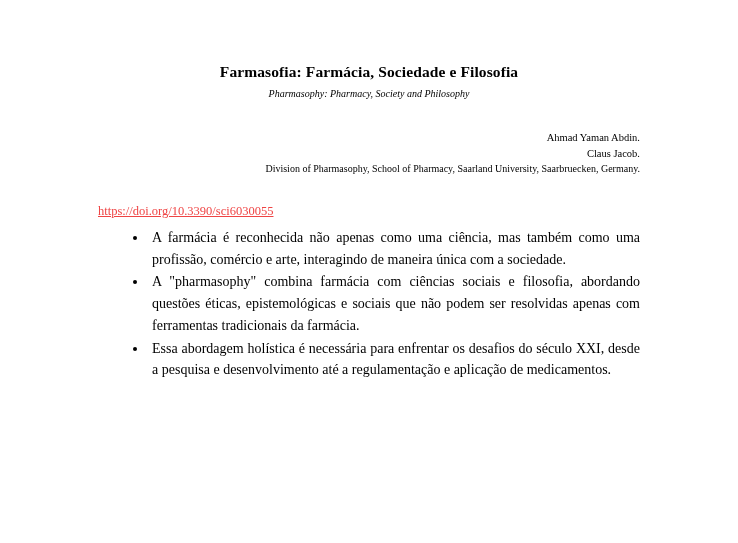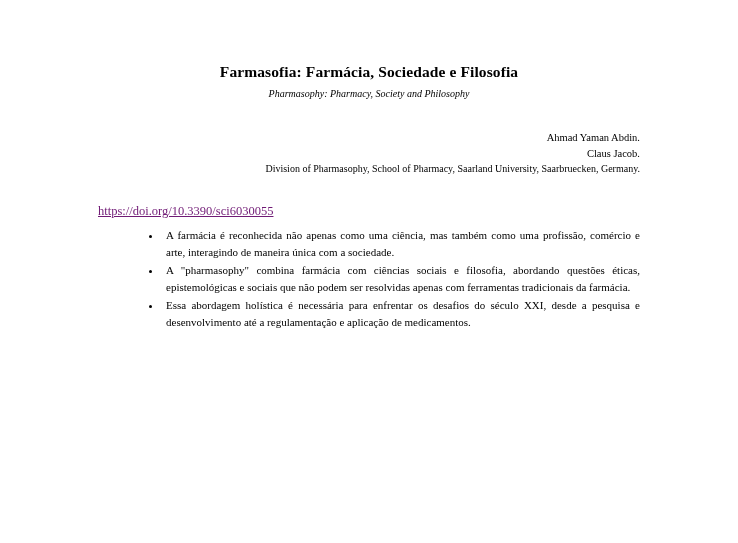--- a/index.html
+++ b/index.html
@@ -75,46 +75,45 @@
     margin-top: 20px;
     font-size: 14.5px;
     font-weight: bold;
   }
   ul.bullets {
     margin: 6px 0 0 0;
     padding-left: 50px;
     list-style-type: disc;
   }
   ul.bullets li {
-    font-size: 11px;
+    font-size: 14px;
     line-height: 1.55;
     text-align: justify;
     margin-bottom: 1px;
     padding-left: 4px;
-    margin-left: 14px;
   }
 </style>
 </head>
 <body>
 
 <div class="page">
 
   <div class="title-block">
     <h1 class="doc-title">Farmasofia: Farmácia, Sociedade e Filosofia</h1>
     <p class="doc-subtitle">Pharmasophy: Pharmacy, Society and Philosophy</p>
   </div>
 
   <div class="authors">
     <span class="author-name">Ahmad Yaman Abdin.</span>
     <span class="author-name">Claus Jacob.</span>
     <span class="affiliation">Division of Pharmasophy, School of Pharmacy, Saarland University, Saarbruecken, Germany.</span>
   </div>
 
   <div class="citation-block">
-    <a class="doi-link" href="#" style="color: #701a75;">https://doi.org/10.3390/sci6030055</a>
+    <a class="doi-link" href="#" style="color: #ef4444;">https://doi.org/10.3390/sci6030055</a>
   </div>
 
 
 
   <ul class="bullets">
     <li>A farmácia é reconhecida não apenas como uma ciência, mas também como uma profissão, comércio e arte, interagindo de maneira única com a sociedade.</li>
     <li>A "pharmasophy" combina farmácia com ciências sociais e filosofia, abordando questões éticas, epistemológicas e sociais que não podem ser resolvidas apenas com ferramentas tradicionais da farmácia.</li>
     <li>Essa abordagem holística é necessária para enfrentar os desafios do século XXI, desde a pesquisa e desenvolvimento até a regulamentação e aplicação de medicamentos.</li>
   </ul>
 

